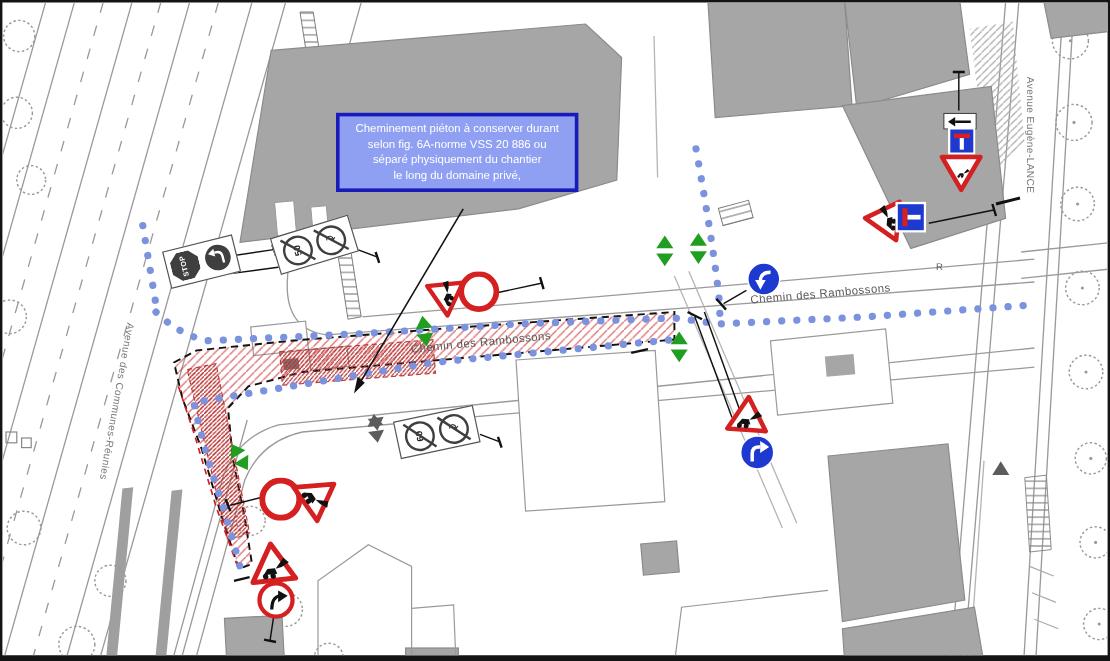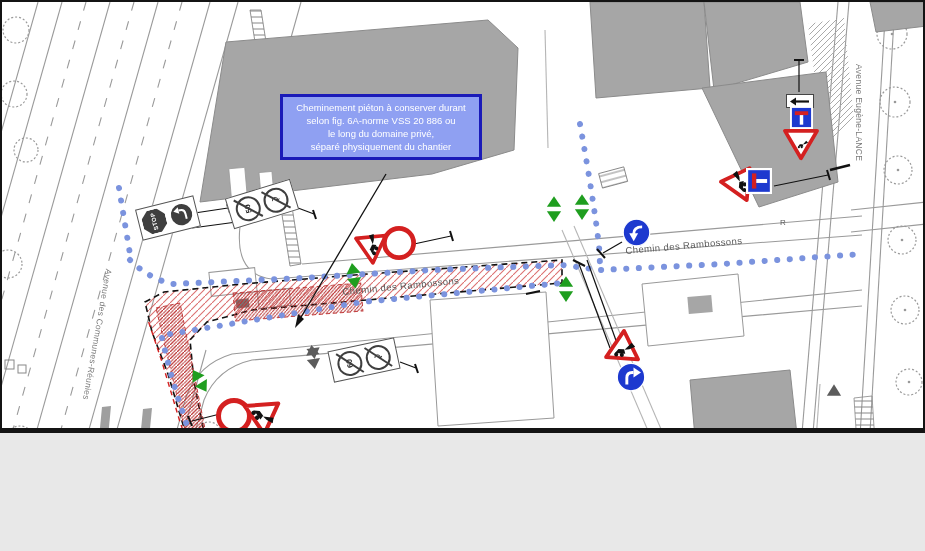--- a/index.html
+++ b/index.html
@@ -1,16 +1,16 @@
 <!DOCTYPE html>
 <html><head>
 <meta charset="utf-8">
 <style>
   html,body{margin:0;padding:0;background:#e8e8e8;}
-  .stage{position:relative;width:925px;height:433px;background:#fff;overflow:hidden;
+  .stage{position:relative;width:925px;height:551px;background:#fff;overflow:hidden;
          border:2px solid #141414;border-bottom-width:5px;box-sizing:border-box;
          font-family:"Liberation Sans", sans-serif;}
   svg.map{position:absolute;left:0;top:0;}
   .lbl{position:absolute;color:#5a5a5a;white-space:nowrap;transform-origin:left top;}
   .lbl-street{font-size:9.5px;letter-spacing:.4px;}
   .lbl-ave{font-size:8.5px;color:#7a7a7a;letter-spacing:.3px;}
   .note{position:absolute;left:278px;top:92px;width:192px;background:#8fa0f2;
         border:3px solid #1a1ab8;color:#fff;text-align:center;font-size:9.5px;
         line-height:13px;padding:4px 2px;}
   .sgn{position:absolute;}
@@ -275,22 +275,22 @@
       <circle cx="18" cy="18" r="16" fill="#3f3f3f"></circle>
       <path d="M24,26 V18 Q24,11 17,11 h-2" fill="none" stroke="#fff" stroke-width="3"></path>
       <polygon points="15,6 7,11 15,16" fill="#fff"></polygon>
     </symbol>
   </defs>
 </svg>
 
 <div class="note">
   <div>Cheminement piéton à conserver durant</div>
   <div>selon fig. 6A-norme VSS 20 886 ou</div>
+  <div>séparé physiquement du chantier</div>
   <div>le long du domaine privé,</div>
-  <div>séparé physiquement du chantier</div>
 </div>
 
 <div class="lbl lbl-street" style="left:340px;top:284px;transform:rotate(-5.5deg);">Chemin des Rambossons</div>
 <div class="lbl lbl-street" style="left:623px;top:243px;transform:rotate(-5deg);">Chemin des Rambossons</div>
 <div class="lbl lbl-ave" style="left:112px;top:268px;transform:rotate(100deg);">Avenue des Communes-Réunies</div>
 <div class="lbl lbl-ave" style="left:862px;top:62px;transform:rotate(90deg);">Avenue Eugène-LANCE</div>
 <div class="lbl" style="left:778px;top:216px;font-size:8px;">R</div>
 
 <svg class="sgn" style="left:348px;top:226px;transform:rotate(-65deg);" width="36" height="32">
       <use href="#tri-works"></use>

